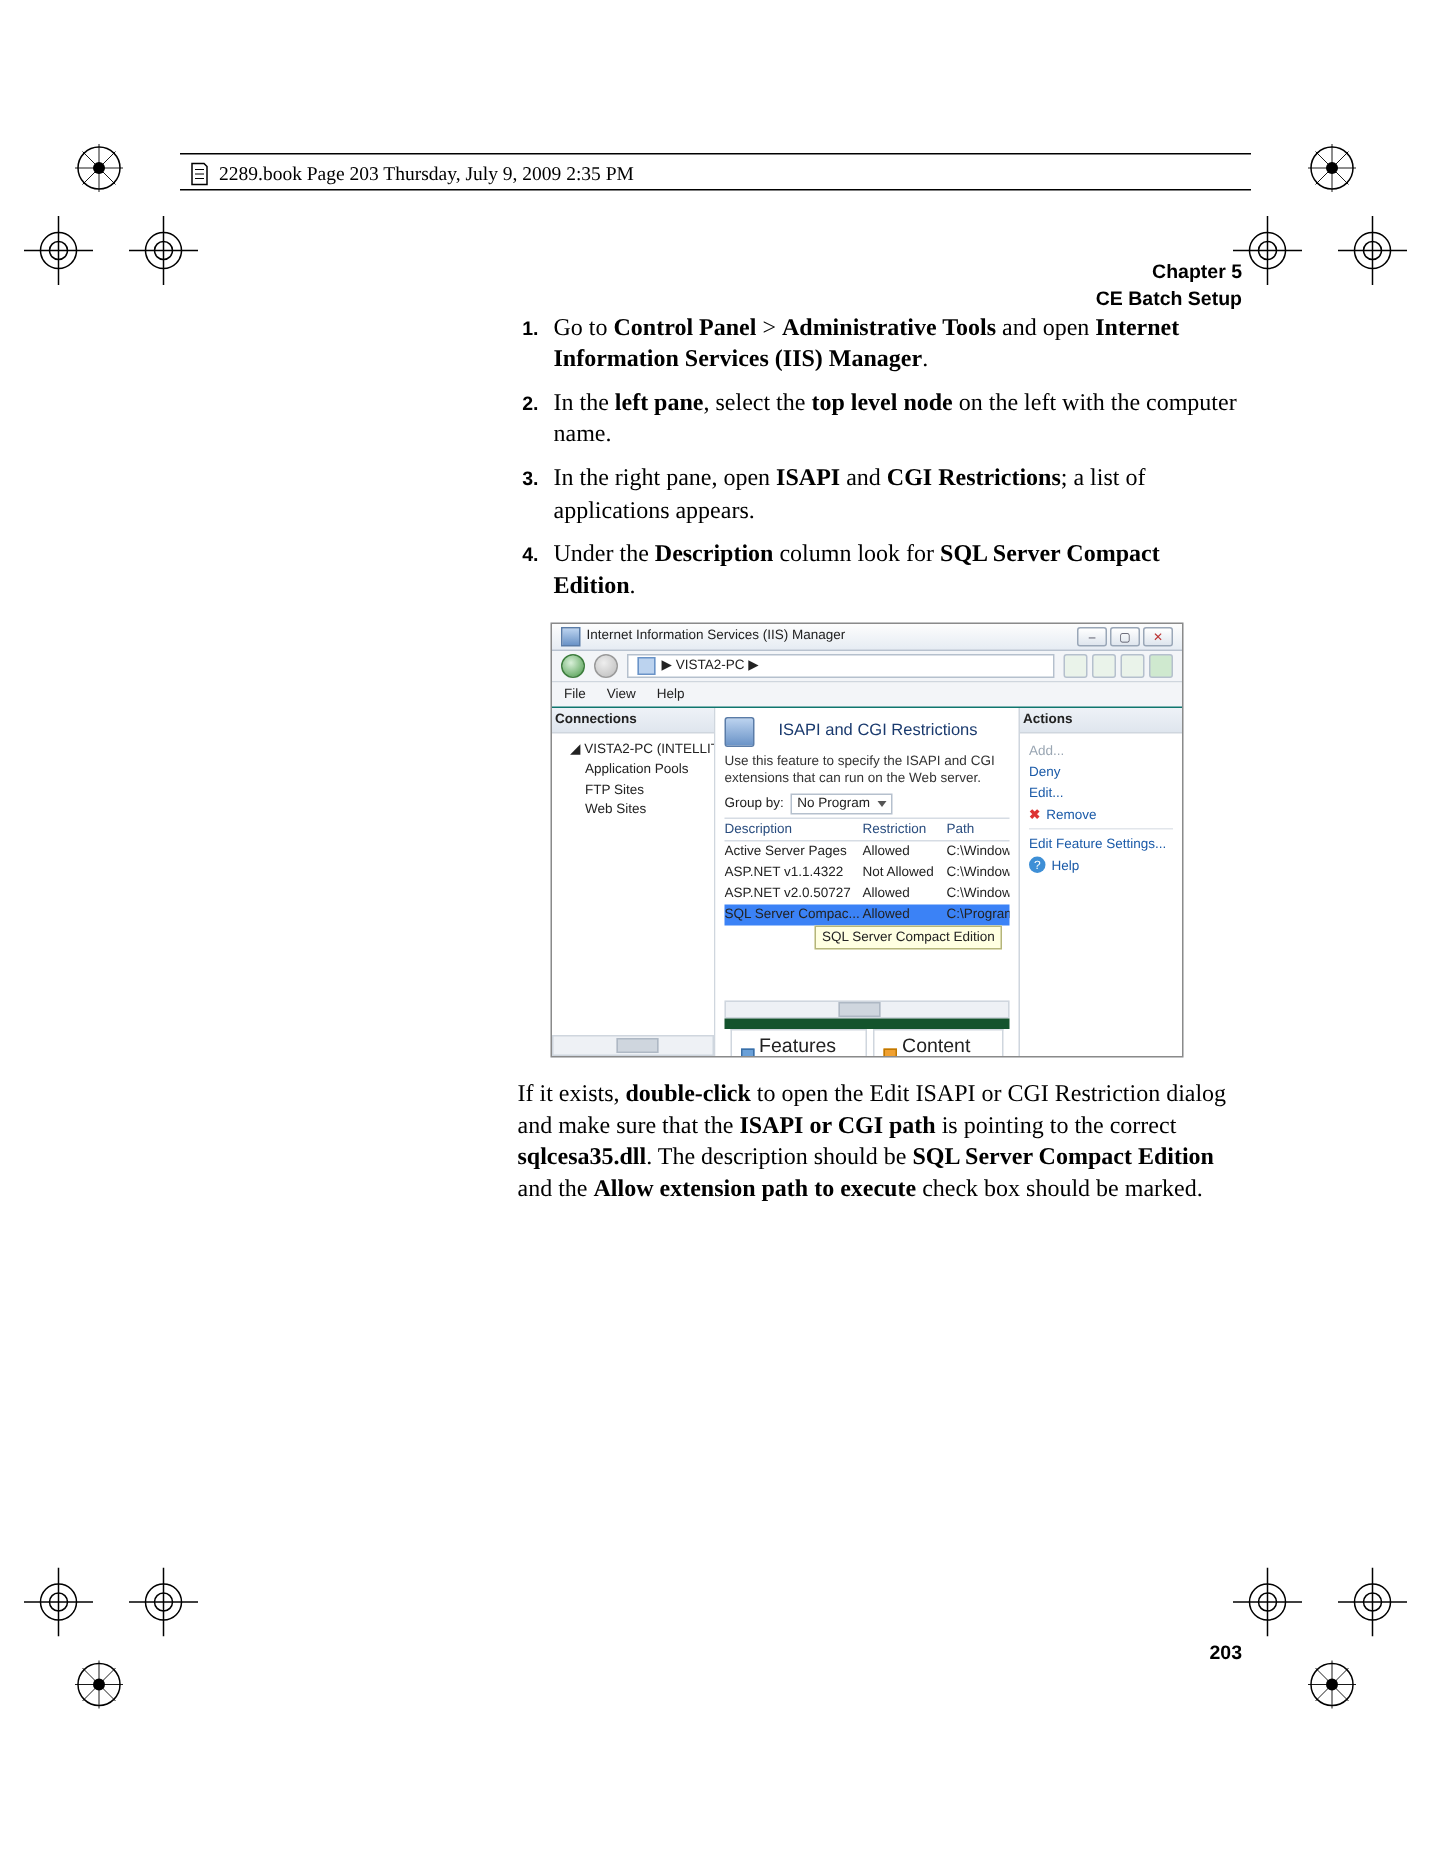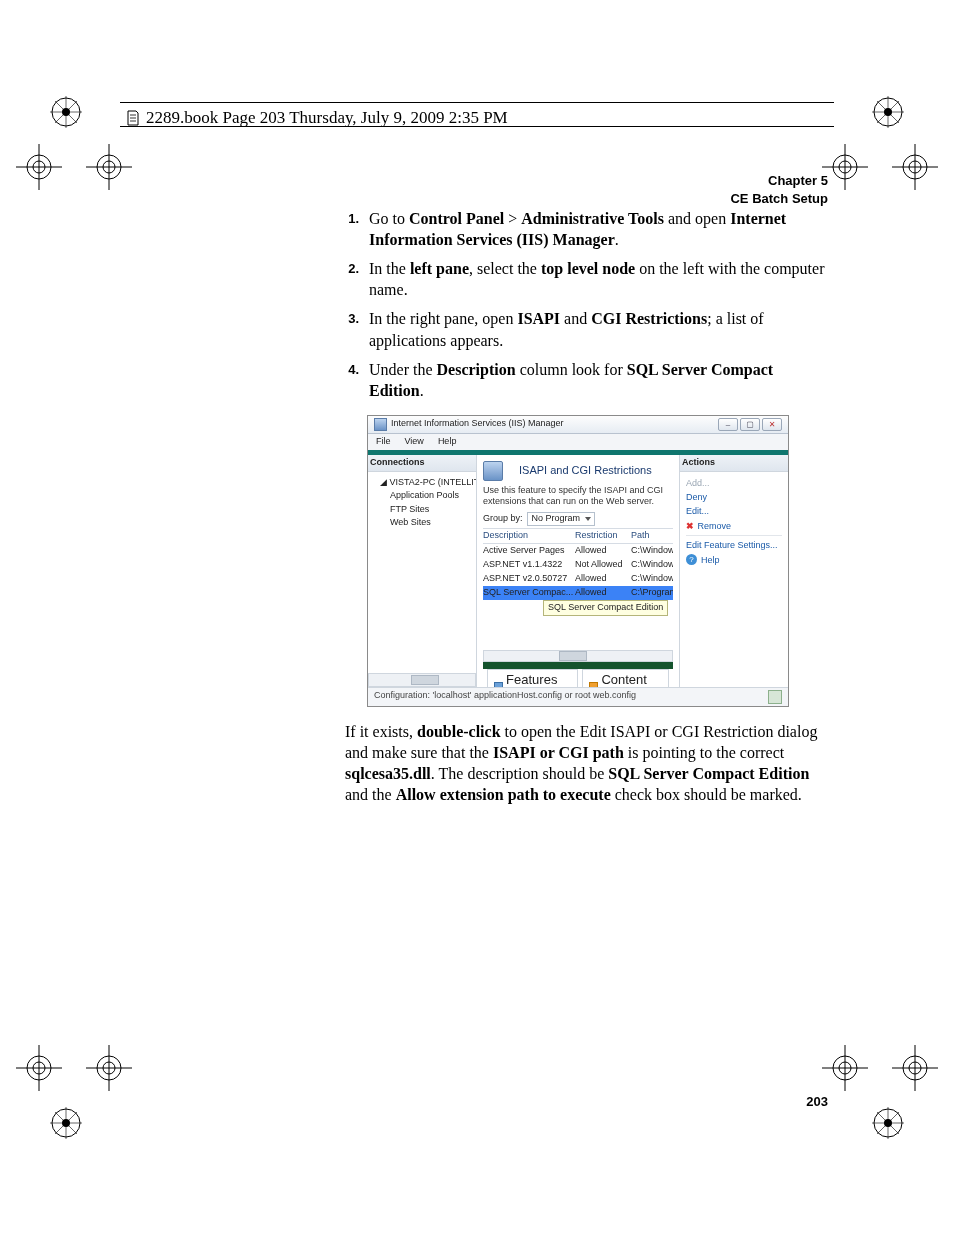--- a/index.html
+++ b/index.html
@@ -23,21 +23,21 @@
   .regmark svg, .regmark-cross svg { display:block; }
   .regmark-cross {
     position: absolute;
     width: 46px; height: 46px;
     pointer-events: none;
   }
   
   .tagline {
     position: absolute;
     left: 126px; top: 108px;
-    font-size: 17px;
+    font-size: 13px;
     display: flex;
     align-items: center;
     gap: 6px;
     font-family: "Times New Roman", serif;
   }
   .tagline .book-icon {
     width: 14px; height: 16px;
     display: inline-block;
   }
   
@@ -103,21 +103,21 @@
   .win-btns .close{ color:#b33; }
   .ss-nav {
     background:#f3f5f8; border-bottom:1px solid #cfd6de;
     padding:2px 6px; display:flex; align-items:center; gap:6px;
   }
   .nav-circle{width:14px;height:14px;border-radius:50%;background:radial-gradient(circle at 40% 35%,#d9f0d9,#4a9a4a);border:1px solid #3d7d3d;display:inline-block;}
   .nav-circle.gray{background:radial-gradient(circle at 40% 35%,#eee,#bbb);border-color:#999;}
   .addr-box{border:1px solid #b5c0cd;background:#fff;padding:1px 6px;font-size:9px;flex:1;display:flex;align-items:center;gap:4px;}
   .rt-icons{margin-left:auto;display:flex;gap:3px;}
   .rt-icons span{width:14px;height:14px;border:1px solid #b5c0cd;background:#eaf3ea;display:inline-block;border-radius:2px;}
-  .ss-menu{background:#f3f5f8;border-bottom:5px solid #0f766e;padding:2px 8px;font-size:9px;display:flex;gap:14px;}
+  .ss-menu{background:#f3f5f8;border-bottom:1px solid #0f766e;padding:2px 8px;font-size:9px;display:flex;gap:14px;}
   .ss-body{display:flex;height:232px;}
   .ss-left{width:108px;border-right:1px solid #cfd6de;background:#fff;display:flex;flex-direction:column;}
   .pane-h{background:linear-gradient(#eef2f7,#dfe6ee);border-bottom:1px solid #cfd6de;padding:2px 2px;font-weight:bold;font-size:9px;}
   .tree{padding:4px 2px;font-size:9px;line-height:1.5;flex:1;overflow:hidden;}
   .tree-item{white-space:nowrap;padding:0 2px;}
   .tree-ind1{padding-left:10px;}
   .tree-ind2{padding-left:20px;}
   .ss-mid{flex:1;background:#fff;padding:4px 6px;display:flex;flex-direction:column;overflow:hidden;}
   .feat-title{font-size:11px;color:#1a3a6e;display:flex;align-items:center;gap:16px;margin:2px 0 4px 0;}
   .feat-icon{width:18px;height:18px;background:linear-gradient(#bcd3ef,#6a93c7);border:1px solid #5a7ca8;border-radius:2px;}
@@ -318,20 +318,34 @@
     <div class="screenshot">
       <div class="ss-title">
         <span style="width:11px;height:11px;background:linear-gradient(#bcd3ef,#6a93c7);border:1px solid #5a7ca8;display:inline-block;"></span>
         <span>Internet Information Services (IIS) Manager</span>
         <div class="win-btns">
           <span>–</span>
           <span>▢</span>
           <span class="close">✕</span>
         </div>
       </div>
+      <div class="ss-nav">
+        <span class="nav-circle"></span>
+        <span class="nav-circle gray"></span>
+        <div class="addr-box">
+          <span style="width:10px;height:10px;background:#bcd3ef;border:1px solid #6a93c7;display:inline-block;"></span>
+          <span>▶  VISTA2-PC  ▶</span>
+        </div>
+        <div class="rt-icons">
+          <span></span>
+          <span></span>
+          <span></span>
+          <span style="background:#cfe9cf;"></span>
+        </div>
+      </div>
       <div class="ss-menu">
         <span>File</span>
         <span>View</span>
         <span>Help</span>
       </div>
       <div class="ss-body">
         <div class="ss-left">
           <div class="pane-h">Connections</div>
           <div class="tree" id="tree">
               <div class="tree-item tree-ind1">◢ VISTA2-PC (INTELLITRACKIN</div>
@@ -417,23 +431,19 @@
               <div class="row">
                 <span class="lnk">Edit Feature Settings...</span>
               </div>
               <div class="row">
                 <span class="q-icon">?</span>
                 <span class="lnk">Help</span>
               </div>
             </div>
         </div>
       </div>
-      <div class="ss-status">
-        <span>Configuration: 'localhost' applicationHost.config or root web.config</span>
-        <span class="ricon"></span>
-      </div>
     </div>
   </div>
 
   <div class="after-shot" id="after-para"><span>If it exists, </span><span class="b">double-click</span><span> to open the Edit ISAPI or CGI Restriction dialog and make sure that the </span><span class="b">ISAPI or CGI path</span><span> is pointing to the correct </span><span class="b">sqlcesa35.dll</span><span>. The description should be </span><span class="b">SQL Server Compact Edition</span><span> and the </span><span class="b">Allow extension path to execute</span><span> check box should be marked.</span></div>
 </div>
 
 <div class="pagenum">203</div>
 
 </body></html>

